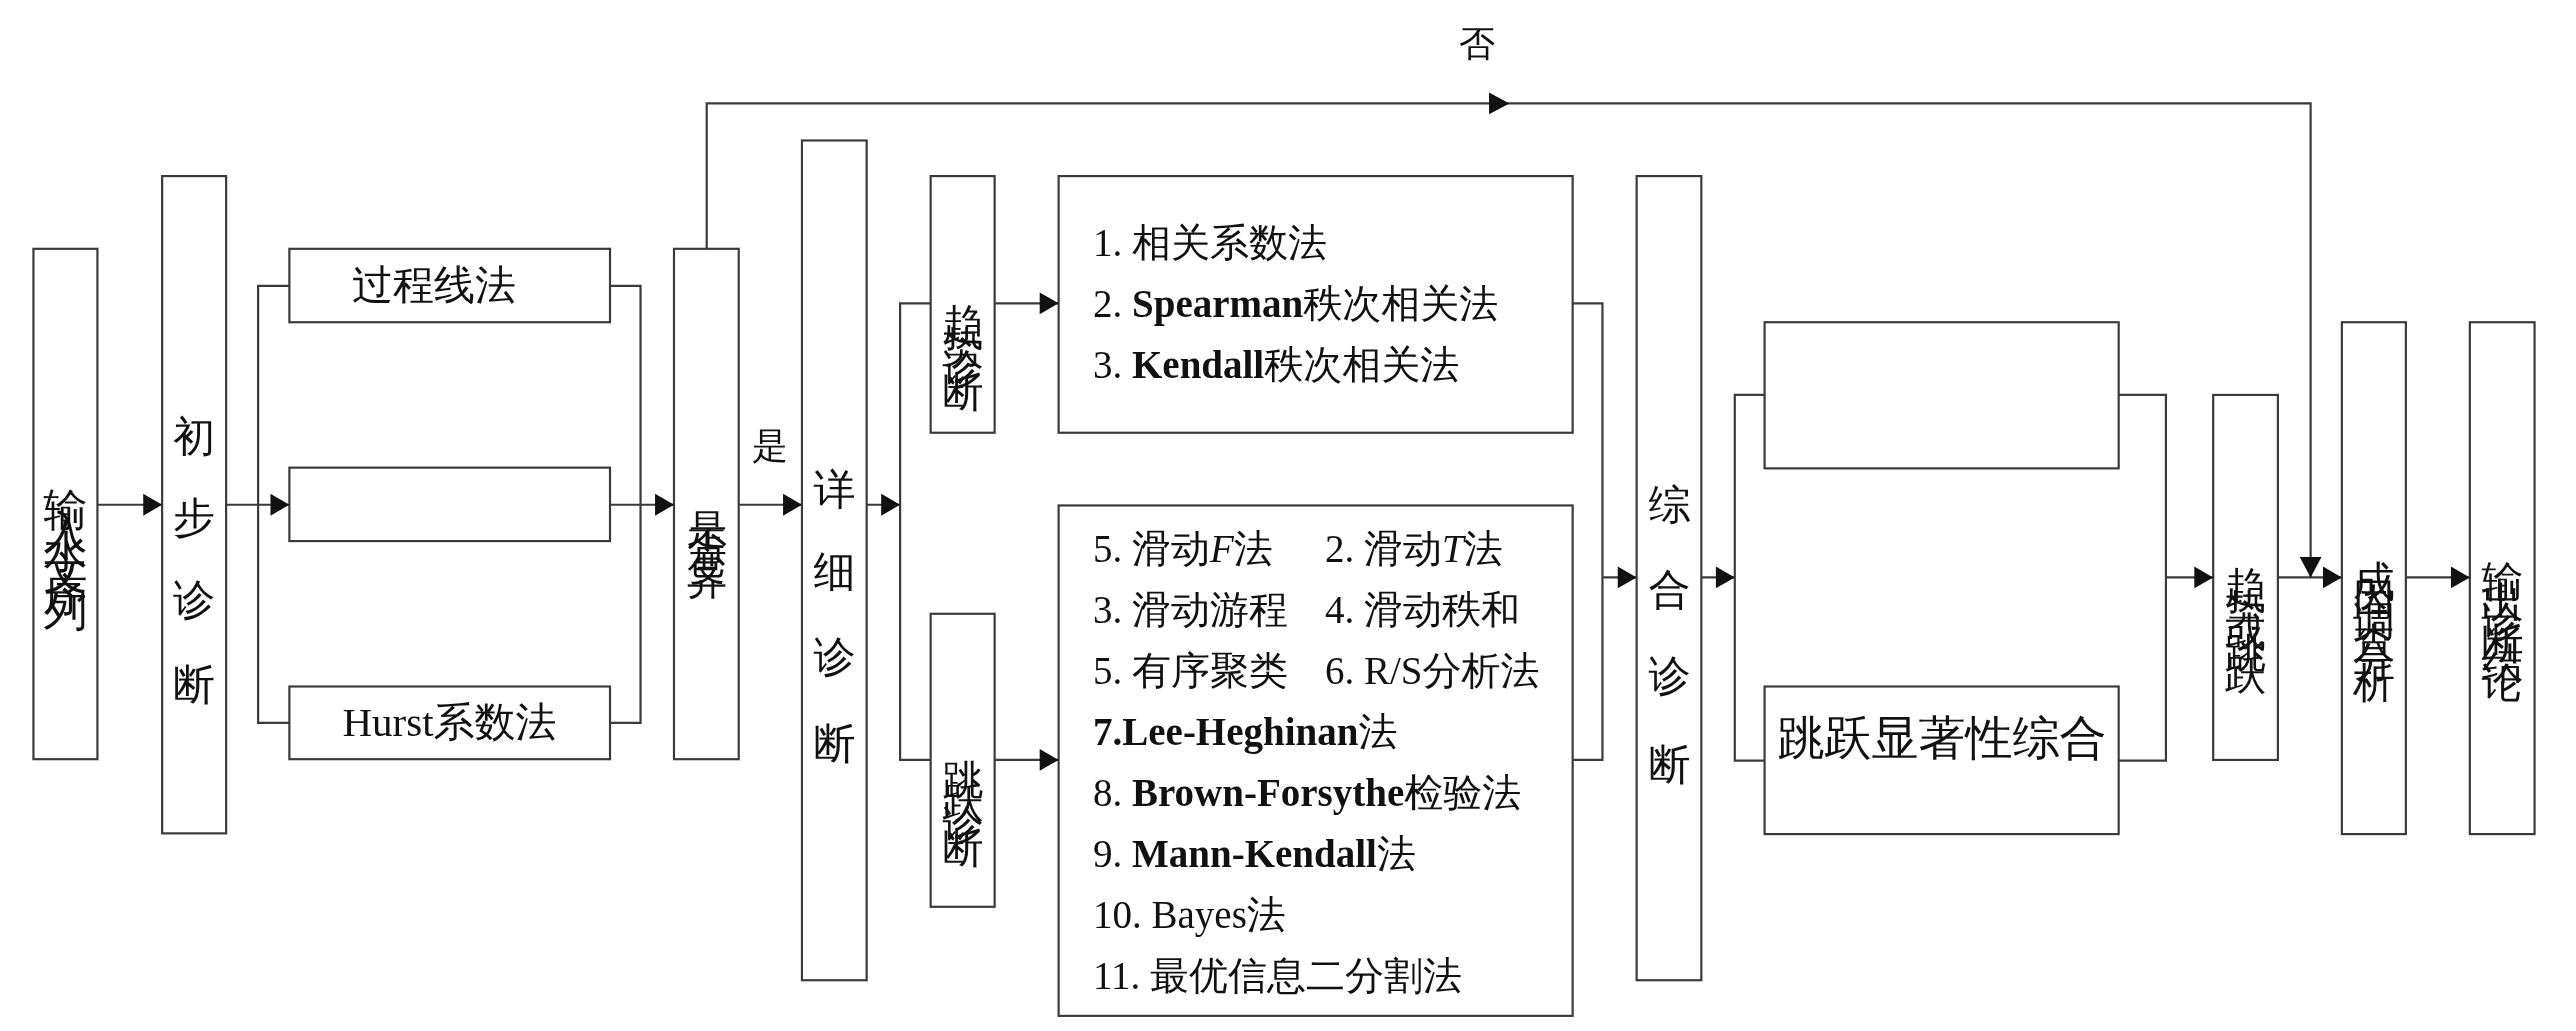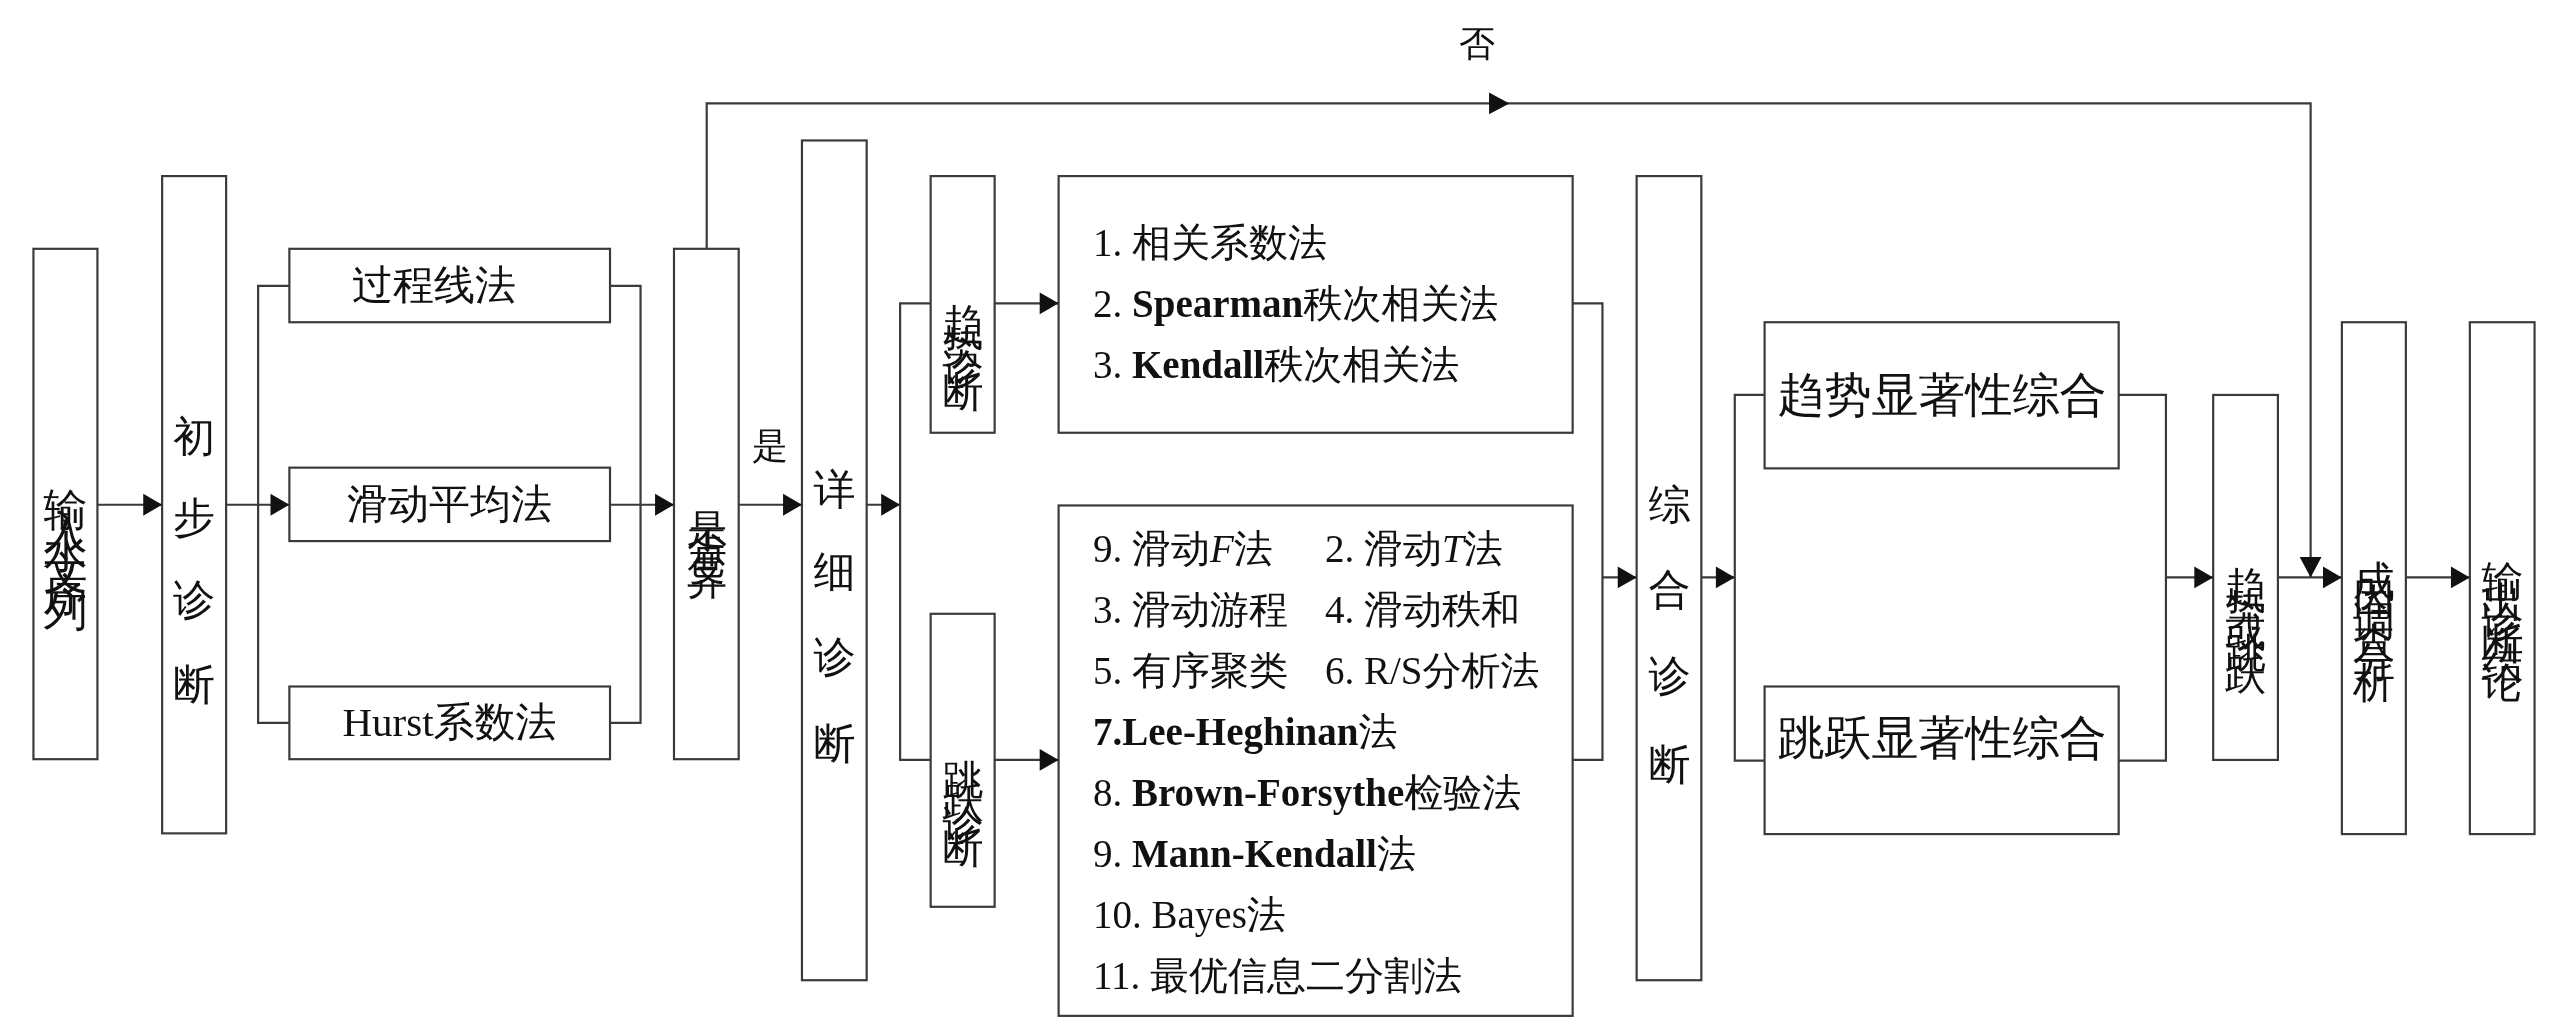--- a/index.html
+++ b/index.html
@@ -145,23 +145,20 @@
 
   <div class="node" id="n-input">
     <span class="vtext">输入水文序列</span>
   </div>
   <div class="node" id="n-prelim">
     <span class="vtext">初步诊断</span>
   </div>
   <div class="node" id="n-opt1">
     <span class="htext">过程线法</span>
   </div>
-  <div class="node" id="n-opt2">
-    <span class="htext">滑动平均法</span>
-  </div>
   <div class="node" id="n-opt3">
     <span class="htext">Hurst系数法</span>
   </div>
   <div class="node" id="n-variant">
     <span class="vtext">是否变异</span>
   </div>
   <div class="node" id="n-detail">
     <span class="vtext">详细诊断</span>
   </div>
   <div class="node" id="n-trend">
@@ -177,21 +174,21 @@
       </div>
       <div class="mline">
         <span class="mitem c0"><span class="">2. </span><span class="seg-b ">Spearman</span><span class="">秩次相关法</span></span>
       </div>
       <div class="mline">
         <span class="mitem c0"><span class="">3. </span><span class="seg-b ">Kendall</span><span class="">秩次相关法</span></span>
       </div>
     </div>
   <div class="methods" id="m-jump">
       <div class="mline">
-        <span class="mitem c0"><span class="">9. 滑动</span><span class="seg-i">F</span><span class="">法</span></span>
+        <span class="mitem c0"><span class="">5. 滑动</span><span class="seg-i">F</span><span class="">法</span></span>
         <span class="mitem c1"><span class="">2. 滑动</span><span class="seg-i">T</span><span class="">法</span></span>
       </div>
       <div class="mline">
         <span class="mitem c0"><span class="">3. 滑动游程</span></span>
         <span class="mitem c1"><span class="">4. 滑动秩和</span></span>
       </div>
       <div class="mline">
         <span class="mitem c0"><span class="">5. 有序聚类</span></span>
         <span class="mitem c1"><span class="">6. R/S分析法</span></span>
       </div>
@@ -207,23 +204,20 @@
       <div class="mline">
         <span class="mitem c0"><span class="">10. Bayes法</span></span>
       </div>
       <div class="mline">
         <span class="mitem c0"><span class="">11. 最优信息二分割法</span></span>
       </div>
     </div>
 
   <div class="node" id="n-synth">
     <span class="vtext">综合诊断</span>
-  </div>
-  <div class="node" id="n-tsig">
-    <span class="htext">趋势显著性综合</span>
   </div>
   <div class="node" id="n-jsig">
     <span class="htext">跳跃显著性综合</span>
   </div>
   <div class="node" id="n-either">
     <span class="vtext">趋势或跳跃</span>
   </div>
   <div class="node" id="n-cause">
     <span class="vtext">成因调查分析</span>
   </div>

